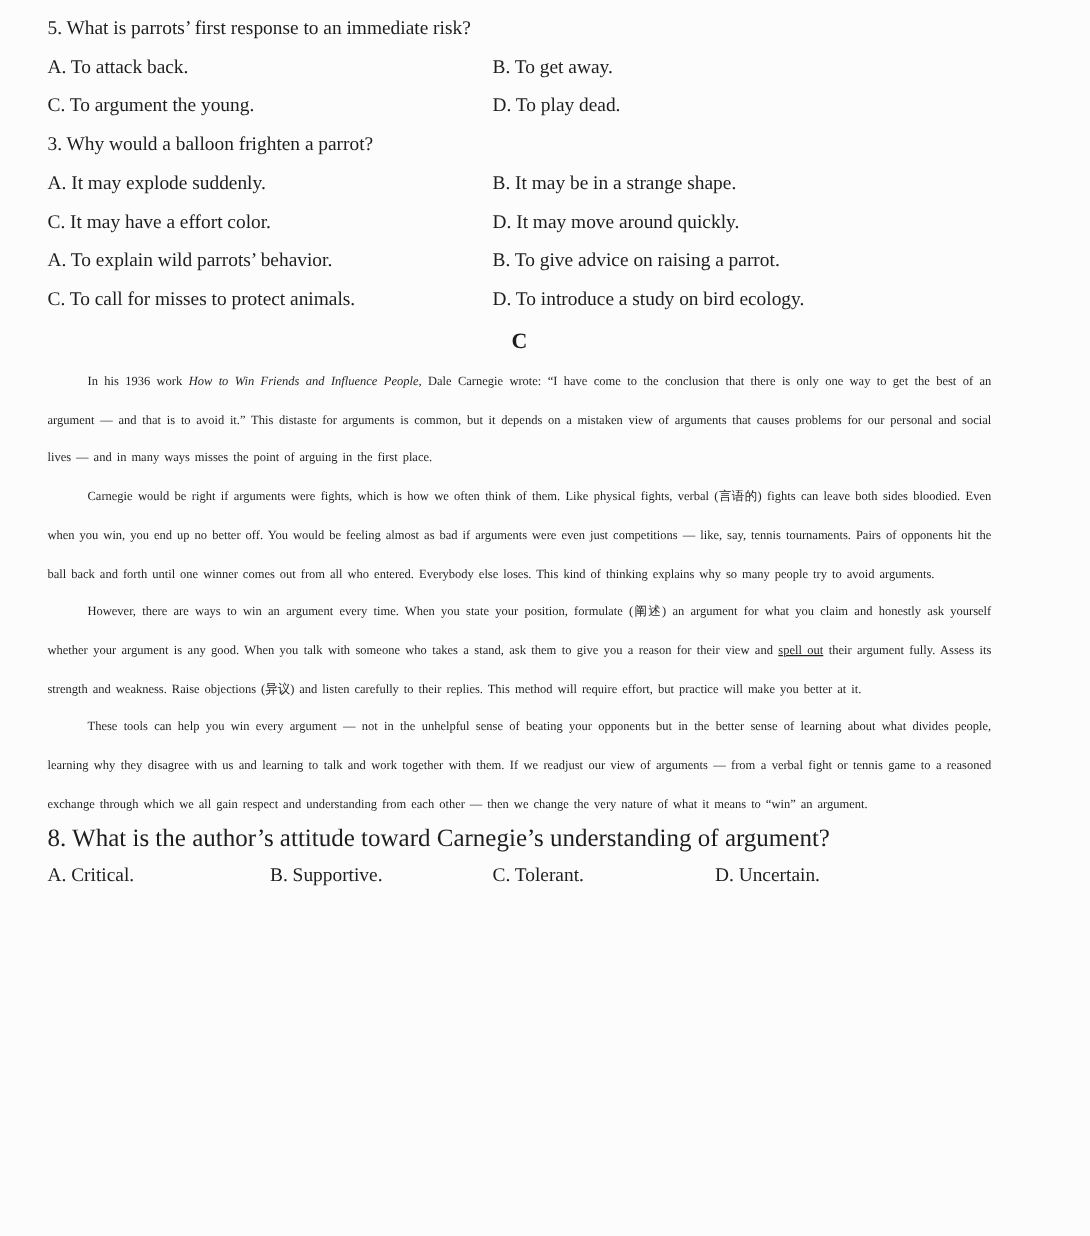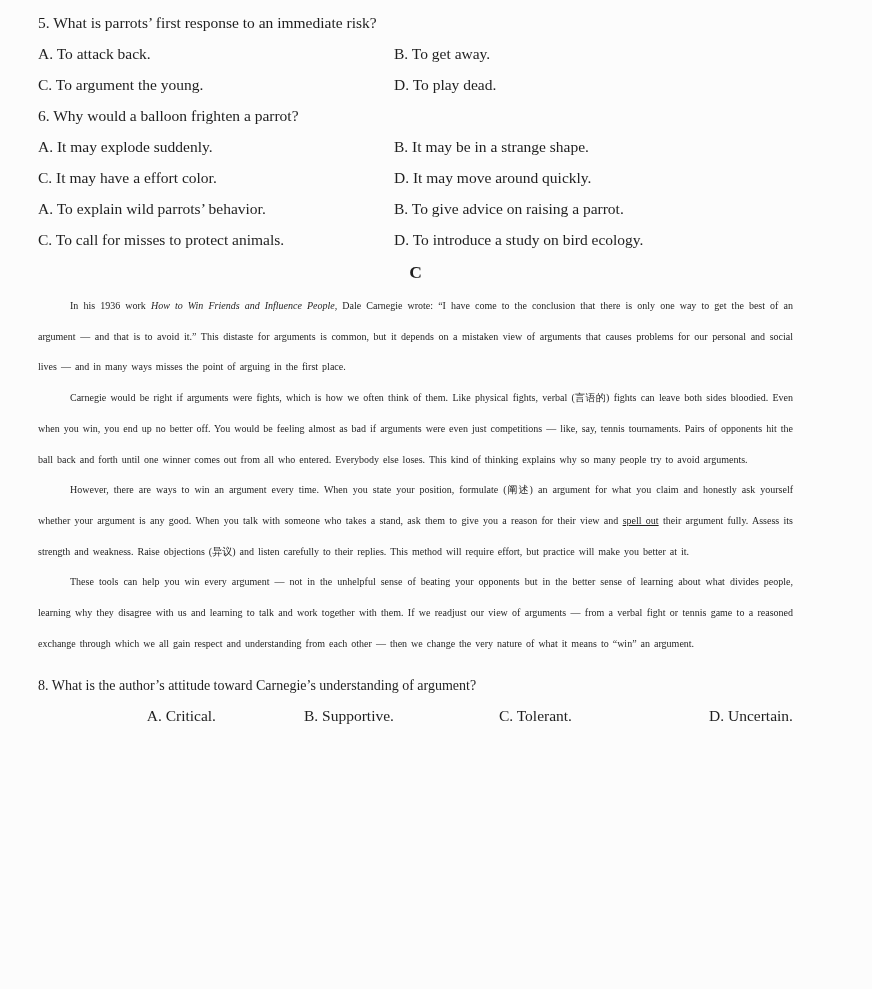--- a/index.html
+++ b/index.html
@@ -43,48 +43,48 @@
     margin: 0;
     font-size: 10px;
     line-height: 30.7px;
     text-align: justify;
     text-indent: 32px;
     word-spacing: 1.5px;
   }
   .seg-italic { font-style: italic; }
   .seg-underline { text-decoration: underline; }
   .q8-stem {
-    margin-top: 16px;
+    margin-top: 1px;
     height: 31px;
-    font-size: 14px;
+    font-size: 20px;
     line-height: 22px;
   }
   .opts4 {
     display: grid;
     grid-template-columns: 178px 178px 178px auto;
     height: 31px;
   }
-  .opts4 .qline { height: 31px; text-align: right; }
+  .opts4 .qline { height: 31px; }
 </style>
 </head>
 <body>
 
 <div class="page">
 
   <div class="qline">5. What is parrots’ first response to an immediate risk?</div>
   <div class="opts2">
     <div class="qline">A. To attack back.</div>
     <div class="qline">B. To get away.</div>
   </div>
   <div class="opts2">
     <div class="qline">C. To argument the young.</div>
     <div class="qline">D. To play dead.</div>
   </div>
 
-  <div class="qline">6. Why would a balloon frighten a parrot?</div>
+  <div class="qline">3. Why would a balloon frighten a parrot?</div>
   <div class="opts2">
     <div class="qline">A. It may explode suddenly.</div>
     <div class="qline">B. It may be in a strange shape.</div>
   </div>
   <div class="opts2">
     <div class="qline">C. It may have a effort color.</div>
     <div class="qline">D. It may move around quickly.</div>
   </div>
 
   <div class="opts2">

